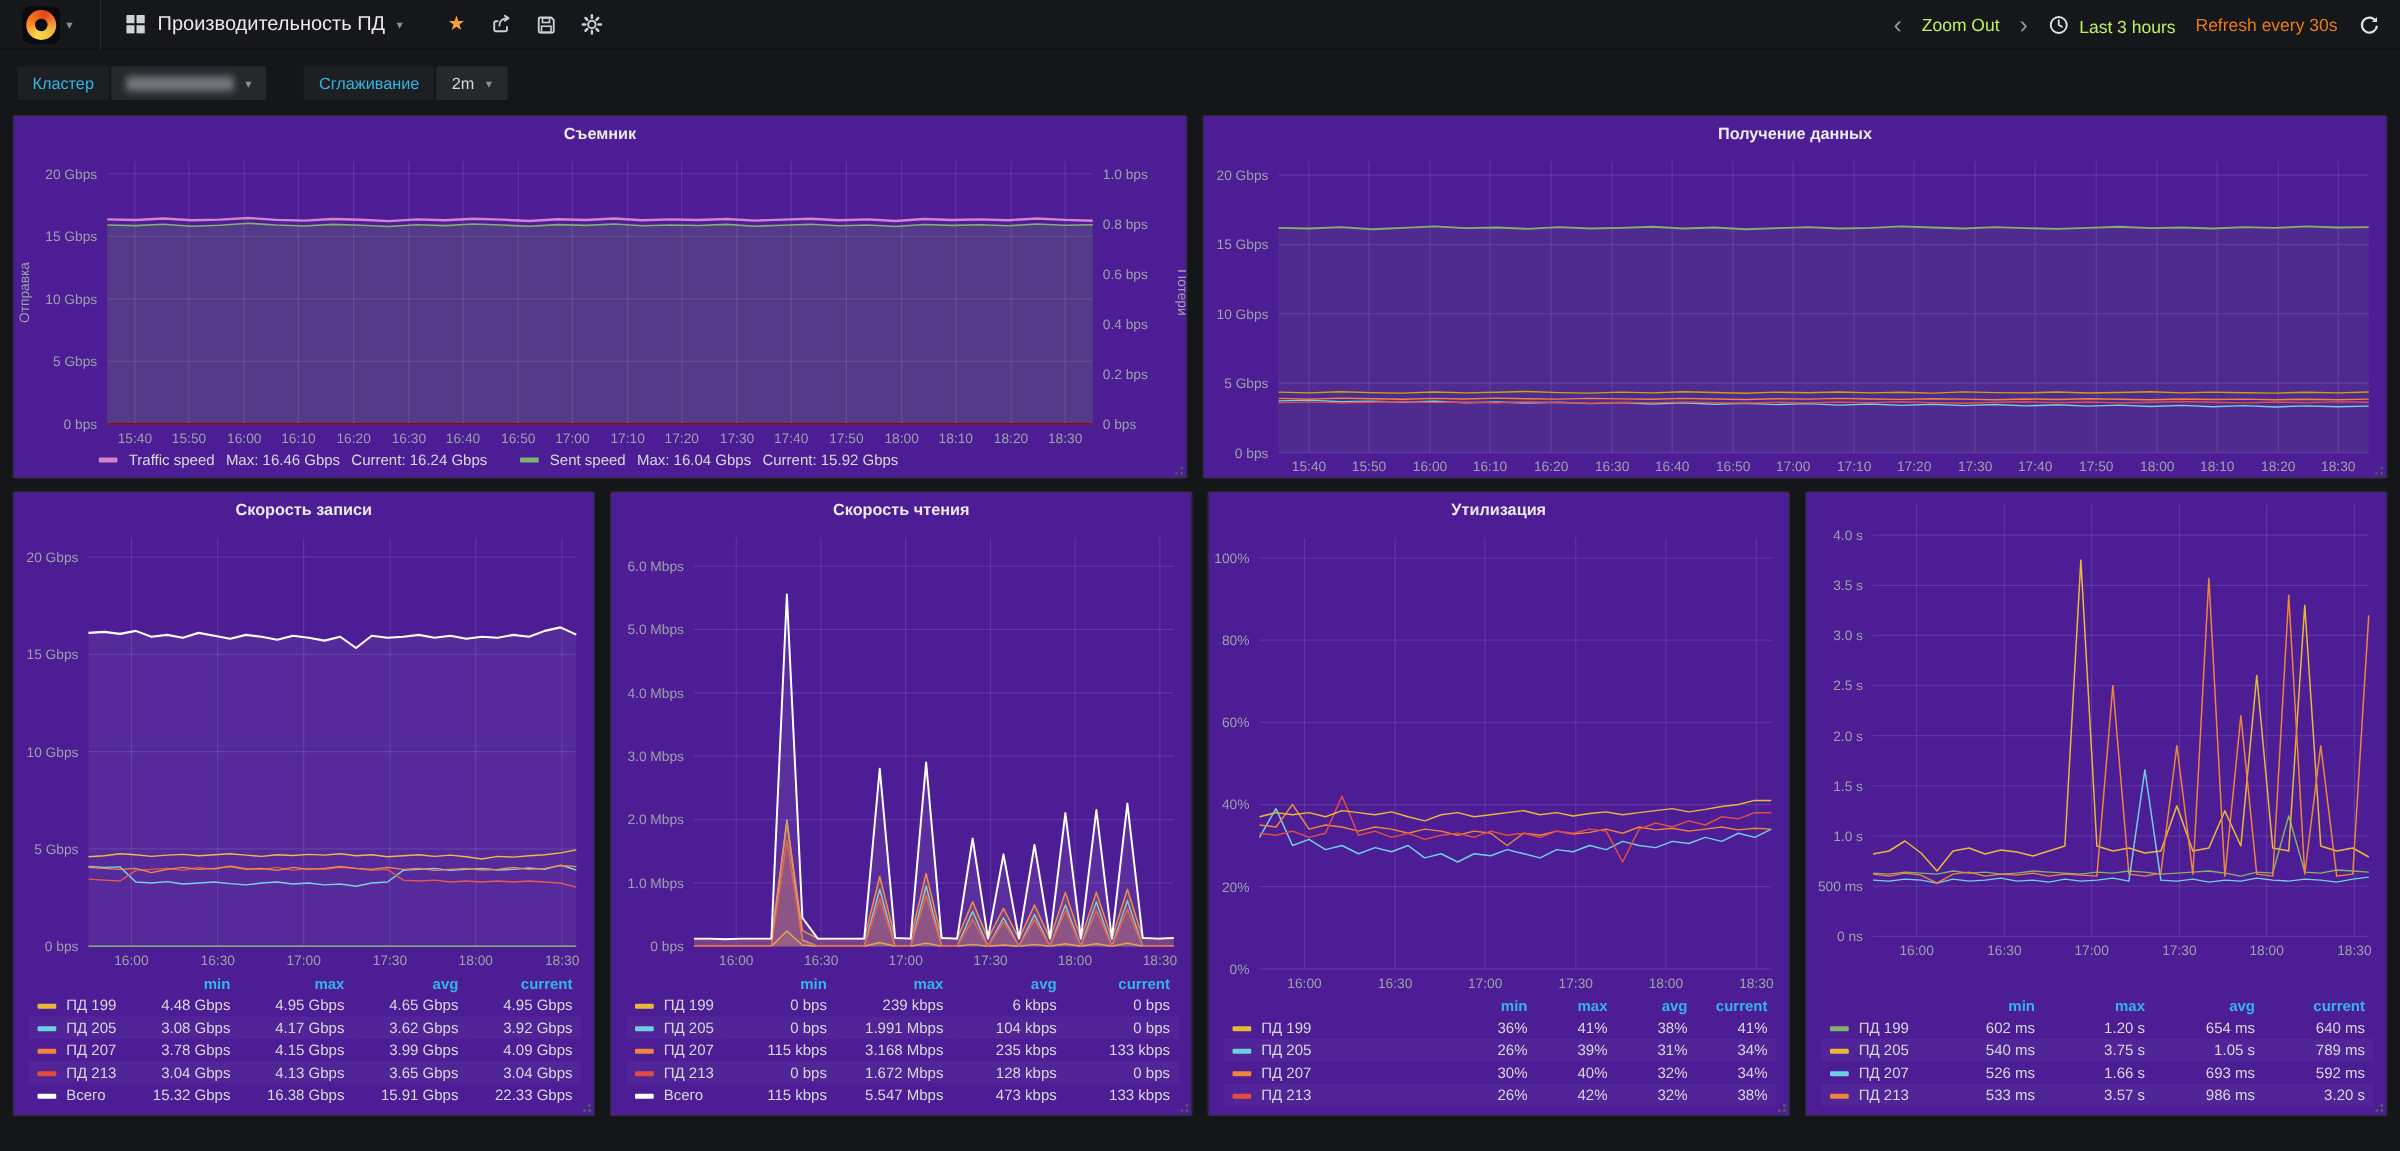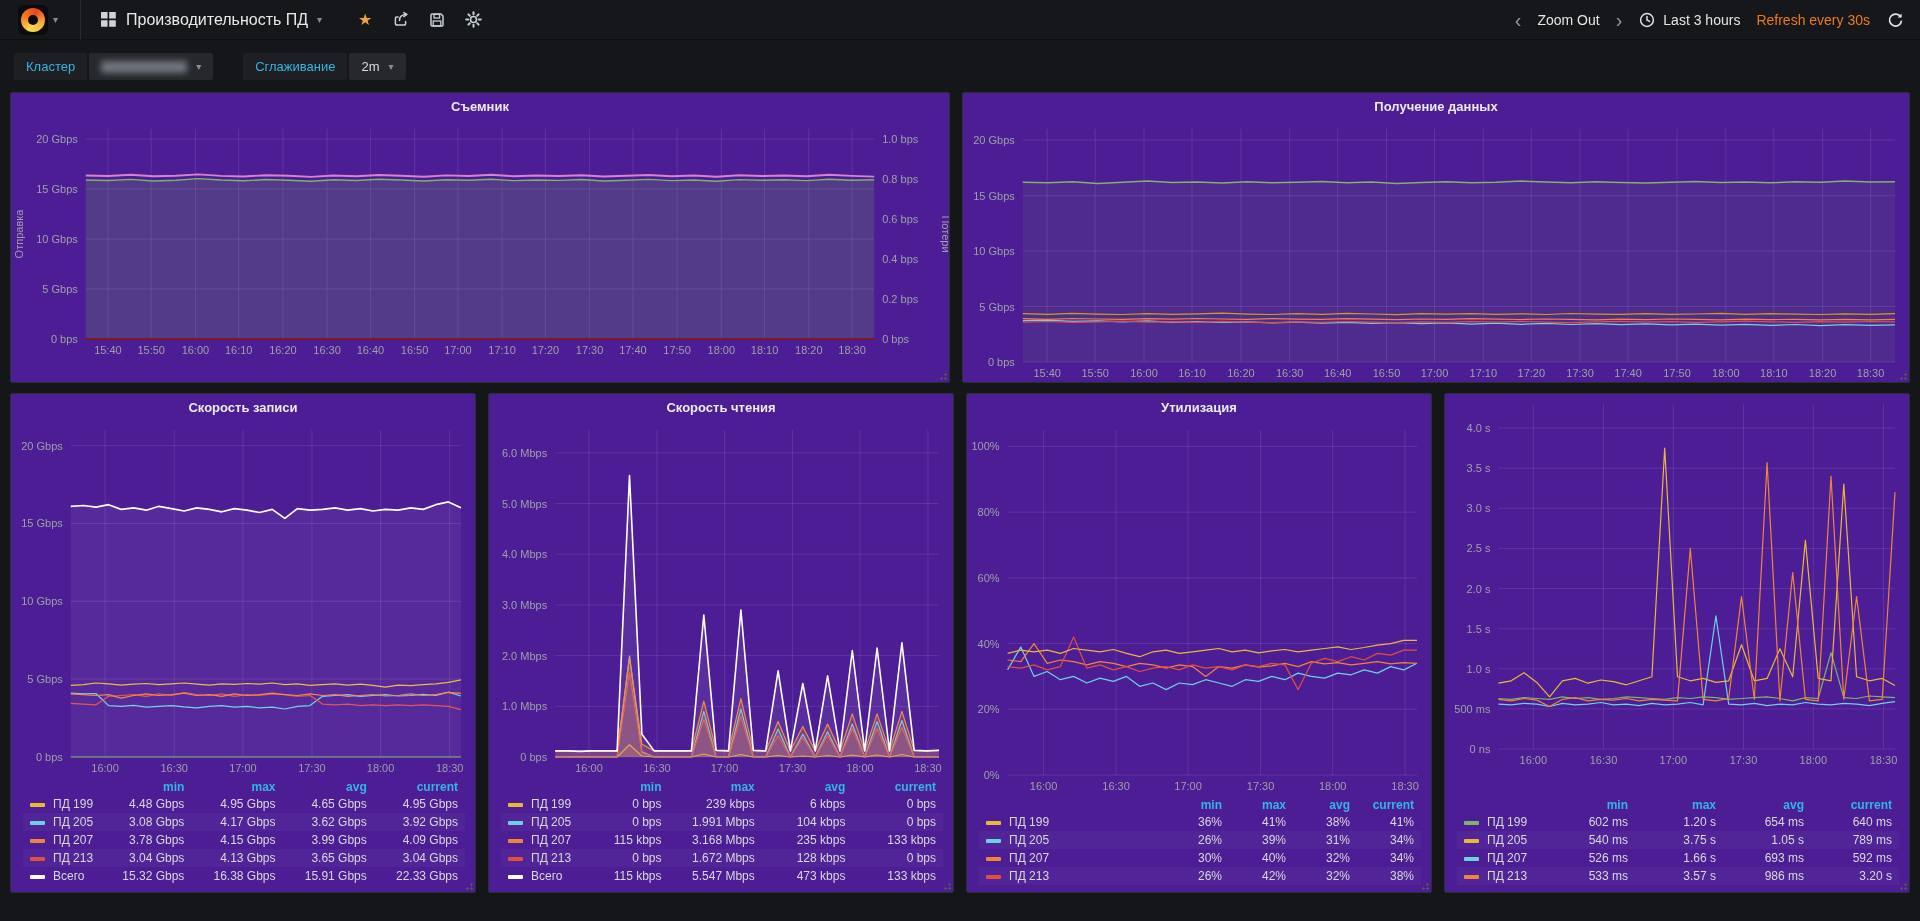--- a/index.html
+++ b/index.html
@@ -15,21 +15,21 @@
   .swirl::after{content:"";position:absolute;left:7px;top:7px;width:10px;height:10px;border-radius:50%;background:#0b0b0d}
   .caret{font-size:10px;color:#8a8f96}
   .nav-sep{width:1px;height:40px;background:#26292e}
   .dash-picker{display:flex;align-items:center;gap:9px;cursor:pointer;padding:0 4px}
   .dash-title{font-size:16px;color:#e9e9ea}
   .nav-icons{display:flex;align-items:center;gap:18px;margin-left:16px}
   .nico{display:flex;align-items:center;justify-content:center;width:18px;height:18px;cursor:pointer}
   .star{color:#f2a33c;font-size:16px;line-height:16px}
   .nav-right{margin-left:auto;display:flex;align-items:center;gap:16px;padding-right:6px}
   .chev{font-size:20px;color:#9299a1;cursor:pointer;line-height:18px}
-  .tr-btn{display:flex;align-items:center;gap:7px;font-size:14px;color:#e5e5e5;cursor:pointer}
+  .tr-btn{display:flex;align-items:flex-end;gap:7px;font-size:14px;color:#bef264;cursor:pointer}
   .refresh-lbl{font-size:14px;color:#eb7b18;cursor:pointer}
 
   
   .submenu{display:flex;align-items:center;gap:30px;padding:13px 14px 12px 14px}
   .var-group{display:flex;align-items:stretch;gap:2px}
   .var-label{background:#1d1f23;color:#33b5e5;font-size:13px;padding:6px 12px;border-radius:2px;display:flex;align-items:center;cursor:pointer}
   .var-value{background:#26282c;color:#d8d9da;font-size:13px;padding:6px 12px;border-radius:2px;display:flex;align-items:center;gap:9px;cursor:pointer}
   .blurred{width:86px;height:12px;border-radius:2px;background:#70767e;filter:blur(3px)}
 
   
@@ -228,20 +228,36 @@
             <text x="871.2" y="64.0" text-anchor="start" class="tick">0.8 bps</text>
             <text x="871.2" y="24.0" text-anchor="start" class="tick">1.0 bps</text>
             <text x="12" y="115" text-anchor="middle" class="tick" transform="rotate(-90 12 115)">Отправка</text>
             <text x="931" y="115" text-anchor="middle" class="tick" transform="rotate(90 931 115)">Потери</text>
             <path d="M74.80000000000001 220.0L74.8 61.0L97.3 61.5L119.9 60.4L142.4 62.0L164.9 61.2L187.4 59.6L210.0 61.0L232.5 61.8L255.0 60.5L277.5 61.2L300.1 62.2L322.6 60.8L345.1 61.5L367.6 60.2L390.2 61.0L412.7 62.0L435.2 60.7L457.7 61.3L480.3 60.2L502.8 61.6L525.3 61.0L547.8 61.4L570.4 60.5L592.9 62.0L615.4 61.2L637.9 60.4L660.5 61.6L683.0 61.0L705.5 62.2L728.0 60.6L750.6 61.3L773.1 60.8L795.6 61.6L818.1 60.2L840.7 61.2L863.2 60.8L863.2 220.0Z" fill="rgba(115,170,100,0.22)" stroke="none"></path>
             <path d="M74.8 61.0L97.3 61.5L119.9 60.4L142.4 62.0L164.9 61.2L187.4 59.6L210.0 61.0L232.5 61.8L255.0 60.5L277.5 61.2L300.1 62.2L322.6 60.8L345.1 61.5L367.6 60.2L390.2 61.0L412.7 62.0L435.2 60.7L457.7 61.3L480.3 60.2L502.8 61.6L525.3 61.0L547.8 61.4L570.4 60.5L592.9 62.0L615.4 61.2L637.9 60.4L660.5 61.6L683.0 61.0L705.5 62.2L728.0 60.6L750.6 61.3L773.1 60.8L795.6 61.6L818.1 60.2L840.7 61.2L863.2 60.8" fill="none" stroke="#7eb26d" stroke-width="1.4" stroke-linejoin="round"></path>
             <path d="M74.8 220.0L97.3 220.0L119.9 220.0L142.4 220.0L164.9 220.0L187.4 220.0L210.0 220.0L232.5 220.0L255.0 220.0L277.5 220.0L300.1 220.0L322.6 220.0L345.1 220.0L367.6 220.0L390.2 220.0L412.7 220.0L435.2 220.0L457.7 220.0L480.3 220.0L502.8 220.0L525.3 220.0L547.8 220.0L570.4 220.0L592.9 220.0L615.4 220.0L637.9 220.0L660.5 220.0L683.0 220.0L705.5 220.0L728.0 220.0L750.6 220.0L773.1 220.0L795.6 220.0L818.1 220.0L840.7 220.0L863.2 220.0" fill="none" stroke="#890f02" stroke-width="1.4" stroke-linejoin="round"></path>
             <path d="M74.8 56.5L97.3 57.0L119.9 55.8L142.4 57.2L164.9 56.7L187.4 55.4L210.0 56.9L232.5 57.5L255.0 56.2L277.5 56.8L300.1 57.9L322.6 56.5L345.1 57.2L367.6 56.0L390.2 56.7L412.7 57.8L435.2 56.4L457.7 57.0L480.3 55.8L502.8 57.2L525.3 56.5L547.8 57.0L570.4 56.2L592.9 57.5L615.4 56.7L637.9 56.0L660.5 57.2L683.0 56.5L705.5 57.8L728.0 56.2L750.6 57.0L773.1 56.5L795.6 57.2L818.1 55.8L840.7 56.9L863.2 57.6" fill="none" stroke="#d683ce" stroke-width="1.9" stroke-linejoin="round"></path>
           </svg>
         </div>
+      <div class="legend">
+          <div class="leg-inline">
+            <span class="leg-item">
+              <span class="sw" style="background: rgb(214, 131, 206);"></span>
+              <span>Traffic speed</span>
+              <span>Max: 16.46 Gbps</span>
+              <span>Current: 16.24 Gbps</span>
+            </span>
+            <span class="leg-item">
+              <span class="sw" style="background: rgb(126, 178, 109);"></span>
+              <span>Sent speed</span>
+              <span>Max: 16.04 Gbps</span>
+              <span>Current: 15.92 Gbps</span>
+            </span>
+          </div>
+        </div>
       <div class="rsz"></div>
     </div>
     <div class="panel">
       <div class="panel-header">Получение данных</div>
       <div class="chart">
           <svg width="946" height="263">
             <line x1="84.2" y1="10" x2="84.2" y2="243" stroke="rgba(255,255,255,0.10)"></line>
             <text x="84.2" y="258" text-anchor="middle" class="tick">15:40</text>
             <line x1="132.2" y1="10" x2="132.2" y2="243" stroke="rgba(255,255,255,0.10)"></line>
             <text x="132.2" y="258" text-anchor="middle" class="tick">15:50</text>

